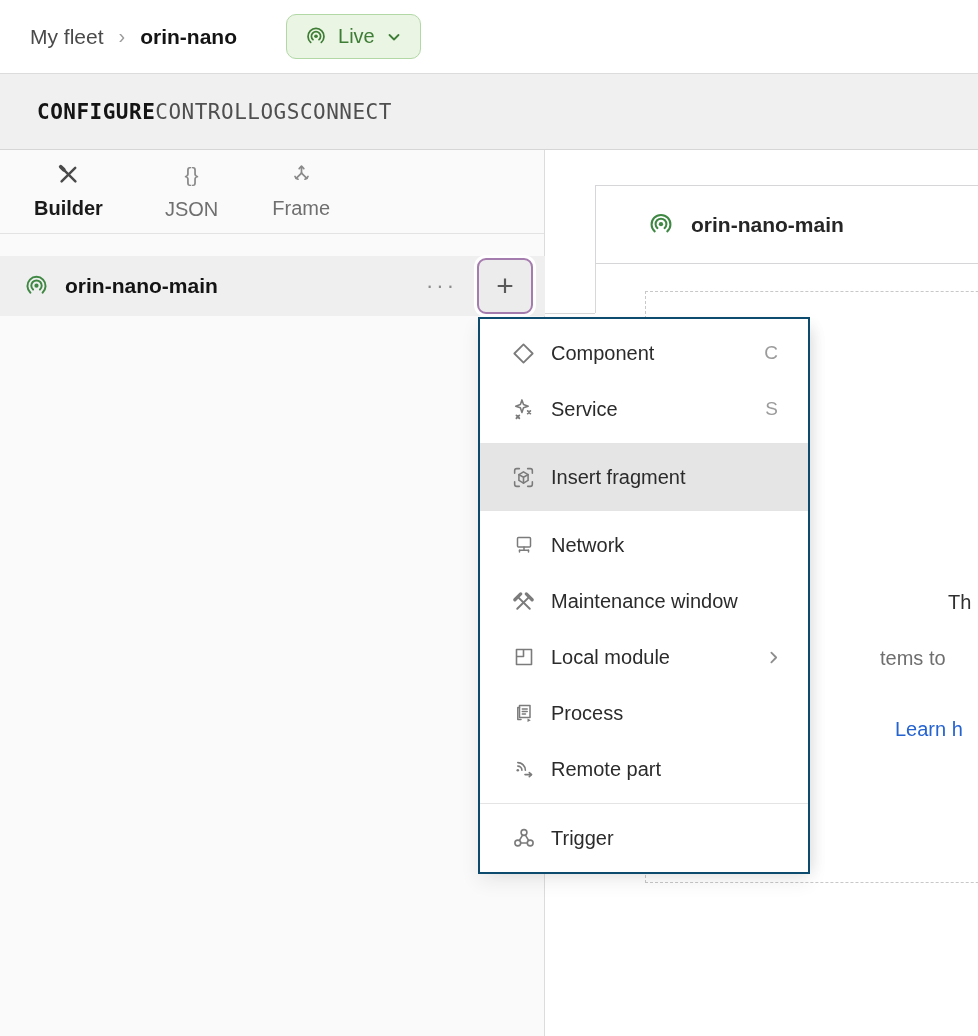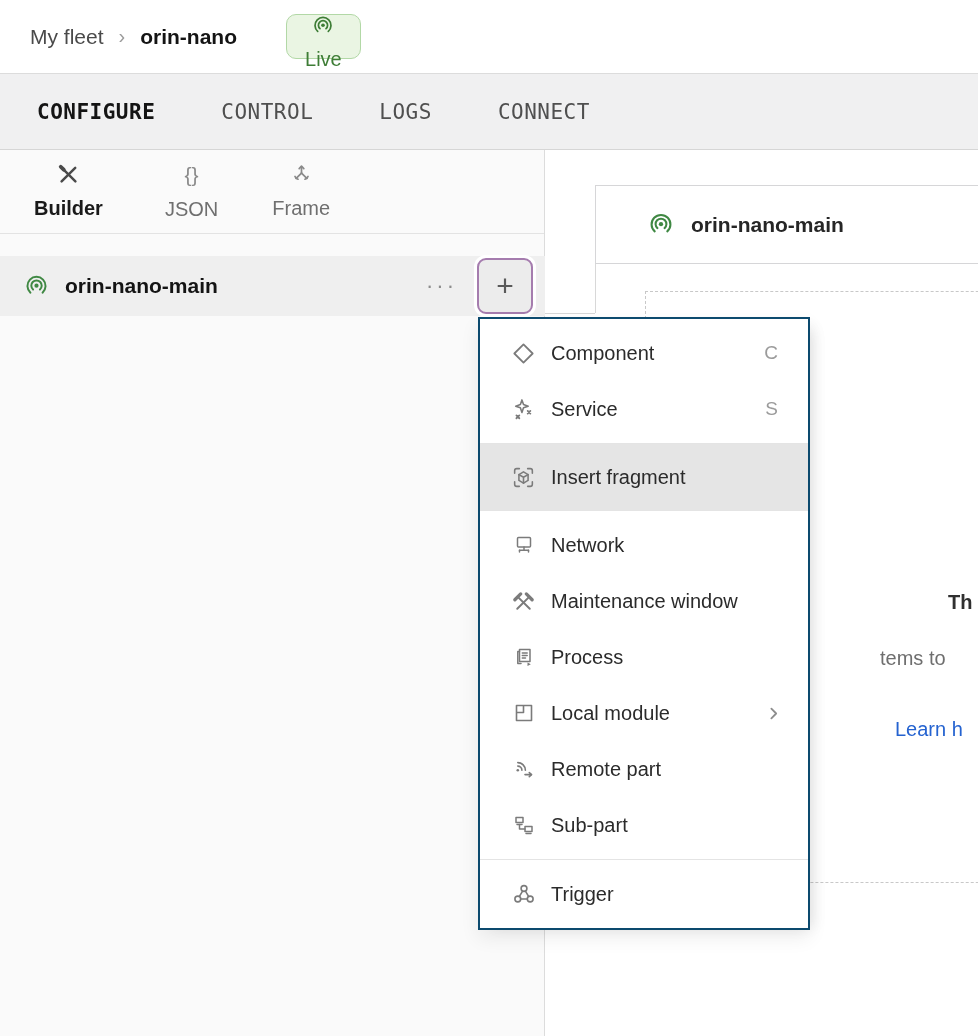--- a/index.html
+++ b/index.html
@@ -7,26 +7,26 @@
   body { font-family:"Liberation Sans","DejaVu Sans",sans-serif; }
   .app { position:relative; width:978px; height:1036px; overflow:hidden; background:#fff; }
 
   
   .topbar { position:absolute; left:0; top:0; width:978px; height:74px;
     background:#fff; border-bottom:1px solid #dcdcdc; display:flex; align-items:center; padding-left:30px; }
   .crumb-parent { font-size:21px; color:#4a4a4a; }
   .crumb-sep { font-size:20px; color:#9a9a9a; margin:0 15px; }
   .crumb-current { font-size:21px; font-weight:700; color:#141414; }
   .live-badge { margin-left:49px; height:45px; display:flex; align-items:center; gap:11px;
-    background:#eaf5e3; border:1px solid #b2d8a6; border-radius:10px; padding:0 18px; cursor:pointer;flex-direction:column; }
+    background:#eaf5e3; border:1px solid #b2d8a6; border-radius:10px; padding:0 18px; cursor:pointer; }
   .live-label { font-size:20px; color:#3e7d36; }
 
   
   .tabbar { position:absolute; left:0; top:74px; width:978px; height:76px;
-    background:#f0f0f1; border-bottom:1px solid #d6d6d6; display:flex; align-items:center; gap:66px; padding-left:37px;
+    background:#f0f0f1; border-bottom:1px solid #d6d6d6; display:flex; align-items:center; padding-left:37px;
     font-family:"DejaVu Sans Mono","Liberation Mono",monospace; }
   .tab { font-size:21px; color:#4f4f4f; letter-spacing:.5px; cursor:pointer; }
   .tab.active { color:#141414; font-weight:700; }
 
   
   .body { position:absolute; left:0; top:150px; width:978px; height:886px; display:flex; }
   .left-panel { width:545px; height:100%; background:#fafafa; border-right:1px solid #dcdcdc; position:relative; }
   .right-panel { flex:1; height:100%; background:#fff; position:relative; }
 
   
@@ -50,21 +50,21 @@
     font-size:30px; font-weight:300; color:#5a5a5a; cursor:pointer; line-height:1; }
 
   
   .dashed-box { position:absolute; left:100px; top:141px; width:900px; height:592px;
     border:1px dashed #c8c8c8; background:#fff; }
   .part-card { position:absolute; left:50px; top:35px; width:410px; height:79px;
     background:#fff; border:1px solid #d6d6d8; display:flex; align-items:center; padding-left:52px; gap:17px; cursor:pointer; }
   .part-card-title { font-size:21px; font-weight:700; color:#262626; }
   .connector-v { position:absolute; left:50px; top:114px; width:1px; height:49px; background:#d8d8d8; }
   .connector-h { position:absolute; left:0; top:163px; width:50px; height:1px; background:#d8d8d8; }
-  .empty-heading { position:absolute; left:403px; top:441px; font-size:20px; font-weight:700; color:#303030; white-space:nowrap; }
+  .empty-heading { position:absolute; left:403px; top:441px; font-size:20px; font-weight:400; color:#303030; white-space:nowrap; }
   .empty-body { position:absolute; left:335px; top:497px; font-size:20px; color:#6e6e6e; white-space:nowrap; }
   .empty-link { position:absolute; left:350px; top:568px; font-size:20px; color:#2563d0; white-space:nowrap; cursor:pointer; text-decoration:none; }
 
   
   .menu { position:absolute; left:478px; top:317px; width:332px; background:#fff;
     border:2px solid #0c4a6e; box-shadow:0 8px 18px rgba(0,0,0,.07), 10px 4px 14px -8px rgba(0,0,0,.10); z-index:50; }
   .menu-group { padding:6px 0; }
   .menu-group.tight { padding:0; }
   .menu-divider { height:1px; background:#e4e4e4; }
   .menu-row { height:56px; display:flex; align-items:center; padding-left:30px; cursor:pointer; }
@@ -243,66 +243,54 @@
             <path d="M6 19 L17 8"></path>
             <path d="M14.7 4.7 L20.3 10.3" stroke-width="3.2"></path>
             <path d="M18 19 L7 8"></path>
             <path d="M9.3 4.7 L3.7 10.3" stroke-width="3.2"></path>
           </svg>
         </span>
         <span class="ml">Maintenance window</span>
       </div>
       <div class="menu-row">
         <span class="mi">
+          <svg width="24" height="24" viewBox="0 0 24 24" fill="none" stroke="#7b7b7b" stroke-width="1.6" stroke-linejoin="round">
+            <rect x="4.5" y="4.5" width="15" height="15"></rect>
+            <path d="M11.5 4.5 V11.5 H4.5"></path>
+          </svg>
+        </span>
+        <span class="ml">Local module</span>
+        <span class="msub">
+          <svg width="17" height="17" viewBox="0 0 16 16" fill="none" stroke="#8d8d8d" stroke-width="1.7" stroke-linecap="round" stroke-linejoin="round">
+            <path d="M6 3.5 L10.5 8 L6 12.5"></path>
+          </svg>
+        </span>
+      </div>
+      <div class="menu-row">
+        <span class="mi">
           <svg width="24" height="24" viewBox="0 0 24 24" fill="none" stroke="#7b7b7b" stroke-width="1.5" stroke-linecap="round" stroke-linejoin="round">
             <path d="M7.5 16.5 H18 V4.5 H7.5 Z"></path>
             <path d="M7.5 6.5 H5.8 V18.5 H9"></path>
             <path d="M10.3 8 H15.2 M10.3 10.5 H15.2 M10.3 13 H13.5"></path>
             <path d="M15.5 17.5 L18.8 19.2 L15.5 20.9 Z" fill="#7b7b7b" stroke="none"></path>
           </svg>
         </span>
         <span class="ml">Process</span>
-      </div>
-      <div class="menu-row">
-        <span class="mi">
-          <svg width="24" height="24" viewBox="0 0 24 24" fill="none" stroke="#7b7b7b" stroke-width="1.6" stroke-linejoin="round">
-            <rect x="4.5" y="4.5" width="15" height="15"></rect>
-            <path d="M11.5 4.5 V11.5 H4.5"></path>
-          </svg>
-        </span>
-        <span class="ml">Local module</span>
-        <span class="msub">
-          <svg width="17" height="17" viewBox="0 0 16 16" fill="none" stroke="#8d8d8d" stroke-width="1.7" stroke-linecap="round" stroke-linejoin="round">
-            <path d="M6 3.5 L10.5 8 L6 12.5"></path>
-          </svg>
-        </span>
       </div>
       <div class="menu-row">
         <span class="mi">
           <svg width="24" height="24" viewBox="0 0 24 24" fill="none" stroke="#7b7b7b" stroke-width="1.6" stroke-linecap="round" stroke-linejoin="round">
             <circle cx="5.8" cy="13.2" r="1.3" fill="#7b7b7b" stroke="none"></circle>
             <path d="M5.8 9.1 A4.1 4.1 0 0 1 9.9 13.2"></path>
             <path d="M5.8 5.6 A7.6 7.6 0 0 1 13.4 13.2"></path>
             <path d="M13 17.6 H19.4"></path>
             <path d="M17.3 15.6 L19.5 17.6 L17.3 19.6"></path>
           </svg>
         </span>
         <span class="ml">Remote part</span>
-      </div>
-      <div class="menu-row">
-        <span class="mi">
-          <svg width="24" height="24" viewBox="0 0 24 24" fill="none" stroke="#7b7b7b" stroke-width="1.5" stroke-linecap="round" stroke-linejoin="round">
-            <rect x="4" y="4.5" width="7" height="5"></rect>
-            <path d="M5 11.5 H10"></path>
-            <rect x="13" y="13.5" width="7" height="5"></rect>
-            <path d="M14 20.5 H19"></path>
-            <path d="M7.5 11.5 V16 H13"></path>
-          </svg>
-        </span>
-        <span class="ml">Sub-part</span>
       </div>
     </div>
 
     <div class="menu-divider"></div>
 
     <div class="menu-group">
       <div class="menu-row">
         <span class="mi">
           <svg width="24" height="24" viewBox="0 0 24 24" fill="none" stroke="#7b7b7b" stroke-width="1.6" stroke-linecap="round">
             <circle cx="12" cy="6.5" r="2.9"></circle>

